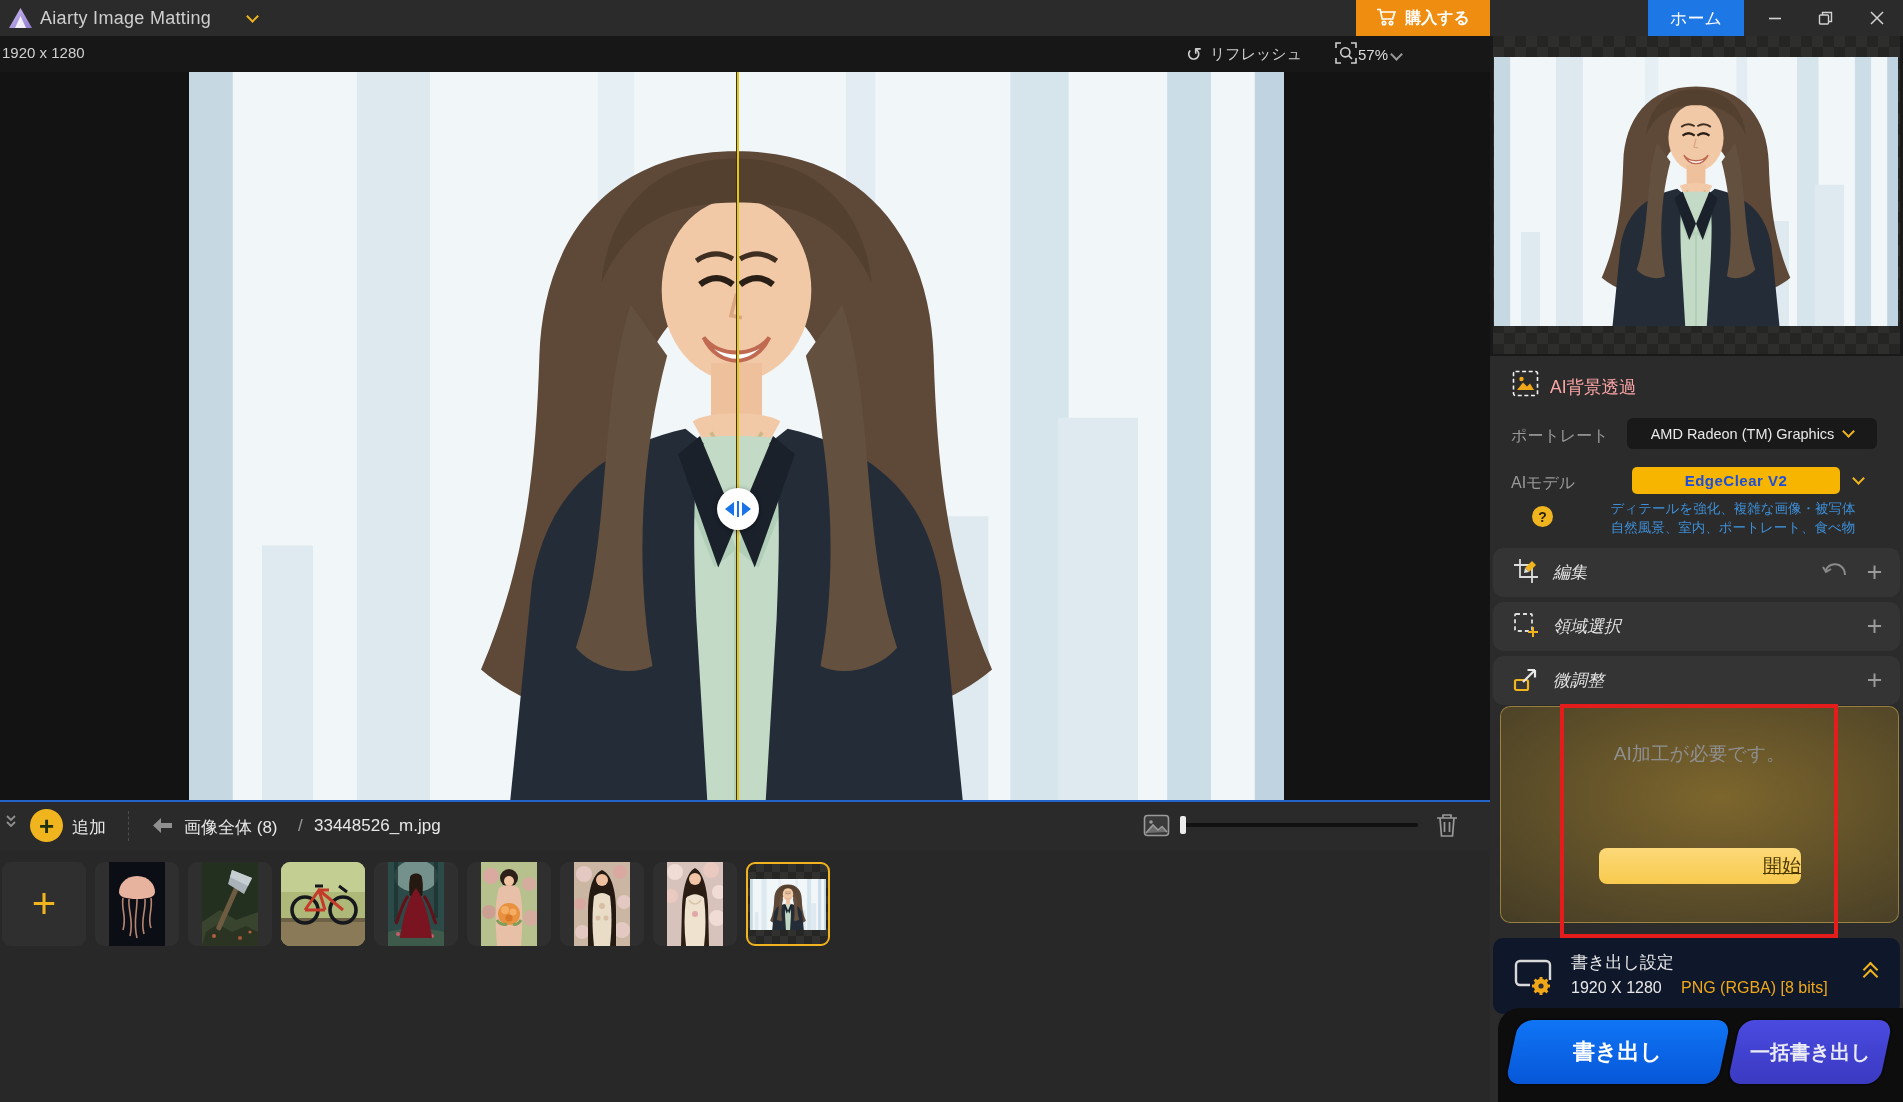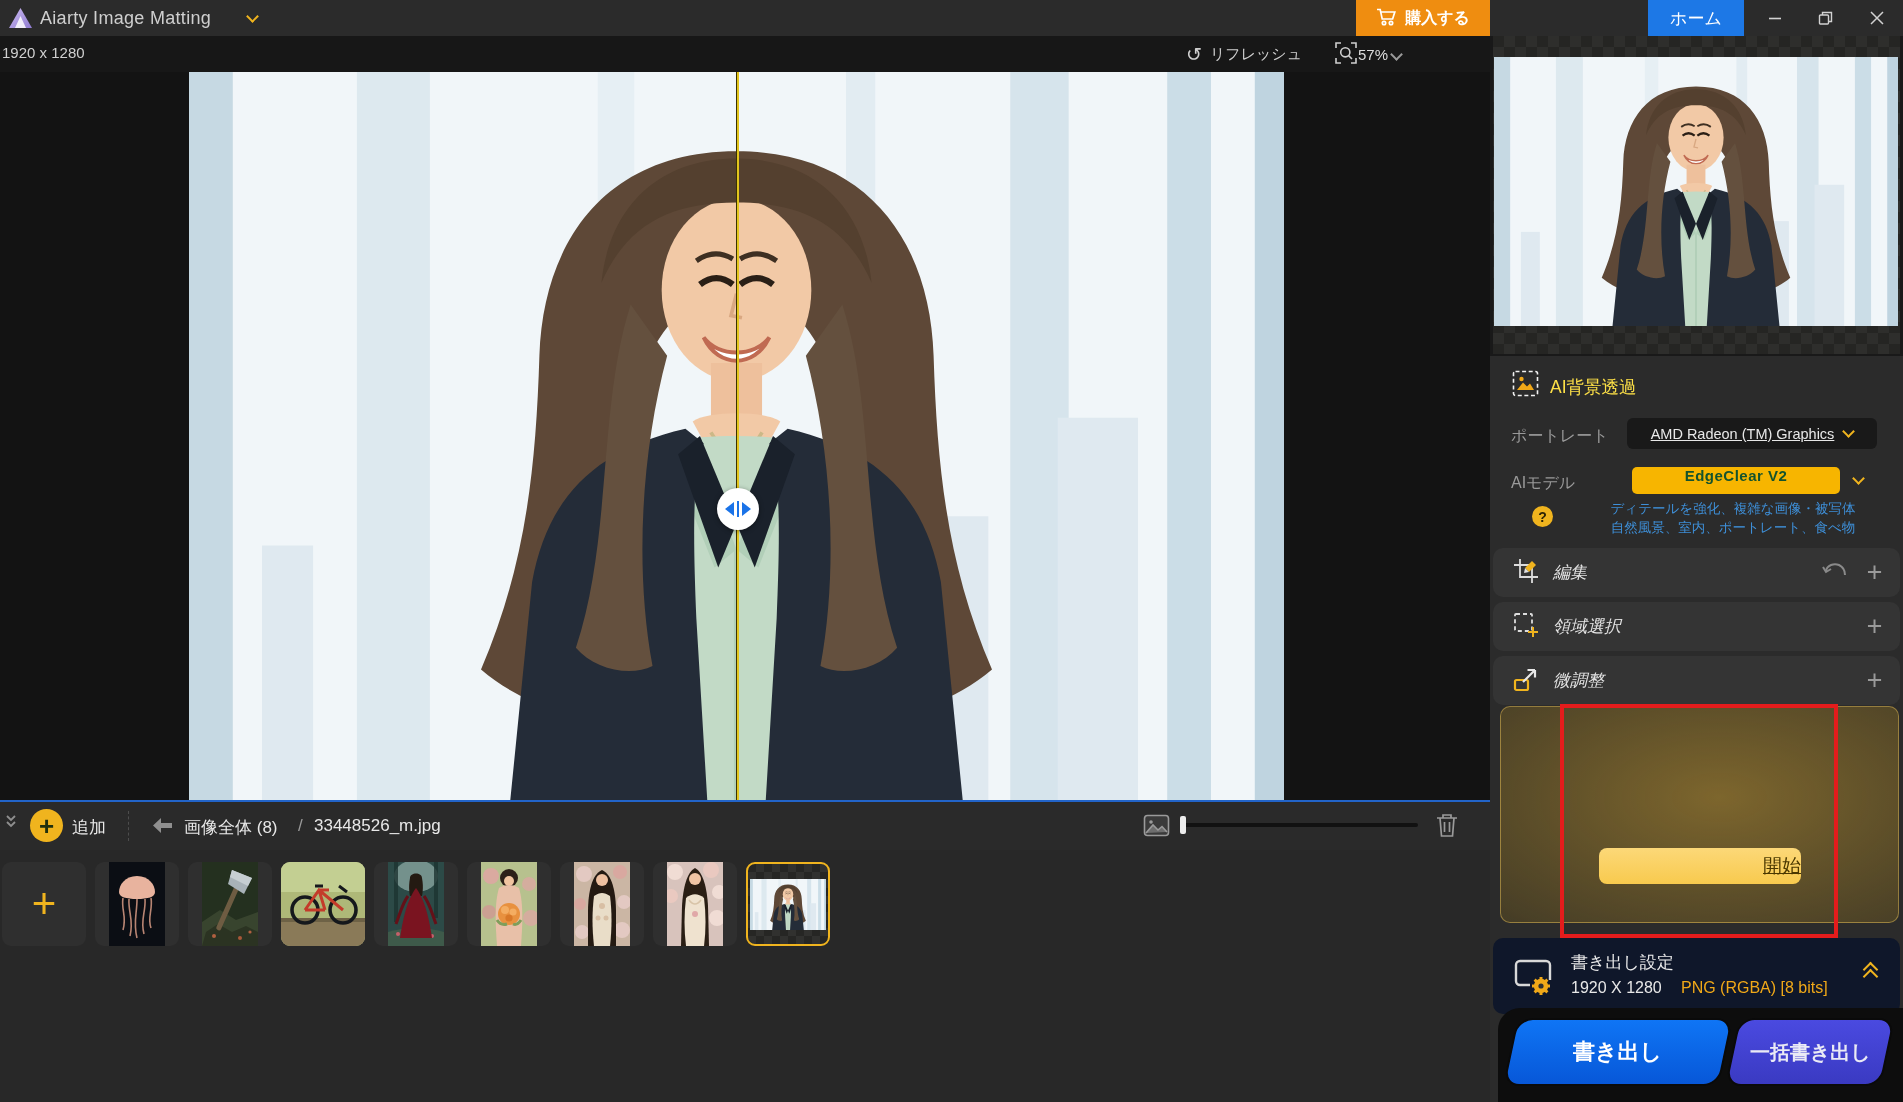--- a/index.html
+++ b/index.html
@@ -41,24 +41,24 @@
   
   .thumbzone{left:0;top:850px;width:1490px;height:252px;background:#282828;}
   .tile{position:absolute;top:12px;width:84px;height:84px;background:#2f2f2f;border-radius:9px;overflow:hidden;display:flex;align-items:center;justify-content:center;cursor:pointer;}
   .tile svg{display:block;}
   .tile.sel{border:2px solid #f0b41e;width:80px;height:80px;background:conic-gradient(#31312f 25%,#262624 0 50%,#31312f 0 75%,#262624 0) 0 0/16px 16px;}
   .addglyph{color:#f0b41e;font-size:42px;font-weight:400;line-height:1;}
   
   .panel{left:1490px;top:36px;width:413px;height:1066px;background:#2b2b2b;}
   .preview{left:0;top:0;width:413px;height:320px;background:#191919;}
   .checker{background:conic-gradient(#2e2e2c 25%,#252523 0 50%,#2e2e2c 0 75%,#252523 0) 0 0/22px 22px;}
-  .sectitle{font-size:17.5px;color:#fde047;}
+  .sectitle{font-size:17.5px;color:#fca5a5;}
   .lab{color:#9a9a9a;font-size:16px;}
-  .ddl{background:#191919;border-radius:6px;height:31px;display:flex;align-items:center;justify-content:center;gap:10px;color:#e8e8e8;font-size:14.5px;cursor:pointer;text-decoration:underline;}
-  .pill{background:#f7b500;border-radius:5px;height:27px;display:flex;align-items:flex-start;justify-content:center;color:#14532d;font-size:15px;font-weight:bold;letter-spacing:.5px;cursor:pointer;}
+  .ddl{background:#191919;border-radius:6px;height:31px;display:flex;align-items:center;justify-content:center;gap:10px;color:#e8e8e8;font-size:14.5px;cursor:pointer;}
+  .pill{background:#f7b500;border-radius:5px;height:27px;display:flex;align-items:center;justify-content:center;color:#1d4ed8;font-size:15px;font-weight:bold;letter-spacing:.5px;cursor:pointer;}
   .link{color:#3e8fd8;font-size:13.5px;}
   .toolrow{position:absolute;left:3px;width:407px;height:49px;background:#343434;border-radius:10px;display:flex;align-items:center;cursor:pointer;font-style:italic;}
   .toolrow .tlabel{font-size:17px;color:#e3e3e3;margin-left:14px;}
   .plusglyph{color:#9a9a9a;font-size:27px;font-weight:300;line-height:1;cursor:pointer;}
   .matting{left:10px;top:670px;width:397px;height:215px;border:1px solid rgba(240,200,90,.45);border-radius:10px;overflow:hidden;
            background:radial-gradient(130% 125% at 55% 42%,rgba(245,190,60,.40),rgba(245,190,60,.14) 58%,rgba(45,42,32,0) 80%),#2d2b23;}
   .mat-head{height:52px;background:#424242;display:flex;align-items:center;justify-content:center;font-size:18px;font-weight:bold;color:#f2f2f2;}
   .mat-msg{margin-top:34px;text-align:center;font-size:19px;color:#8f8f8f;}
   .startbtn{position:absolute;left:98px;top:141px;width:202px;height:36px;background:linear-gradient(180deg,#fcd878,#f8ca4e);border-radius:8px;display:flex;align-items:center;justify-content:flex-end;font-size:19px;color:#4a3800;cursor:pointer;text-decoration:underline;}
   .redbox{left:70px;top:668px;width:270px;height:226px;border:4px solid #e41c1c;z-index:6;pointer-events:none;}
@@ -410,20 +410,21 @@
         <svg width="26" height="26" viewBox="0 0 26 26" fill="none">
             <rect x="2" y="14" width="13" height="10" rx="1.5" stroke="#f0b41e" stroke-width="2.2"></rect>
             <path d="M10 16 L22 4 M22 4 H14.5 M22 4 V11.5" stroke="#e8e8e8" stroke-width="2.2"></path>
           </svg>
       </span>
       <span class="tlabel">微調整</span>
       <span class="plusglyph" style="margin:0 18px 0 auto">+</span>
     </div>
 
     <div class="abs matting">
+      <div class="mat-msg">AI加工が必要です。</div>
       <div class="startbtn">
         <span>開始</span>
       </div>
     </div>
     <div class="abs redbox"></div>
 
     <div class="abs exportrow">
       <span class="abs" style="left:17px;top:15px">
         <svg width="46" height="44" viewBox="0 0 46 44" fill="none">
             <path d="M6 12 C6 9.8 7.8 8 10 8 H36 C38.2 8 40 9.8 40 12 V27" stroke="#d8d8d8" stroke-width="2.4"></path>

